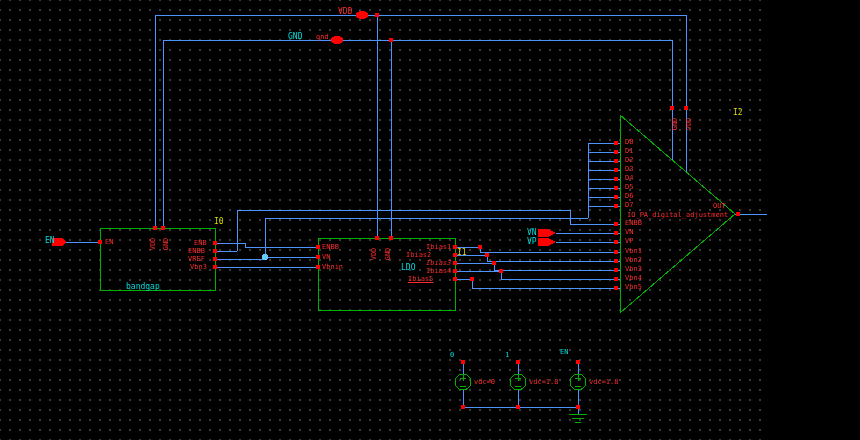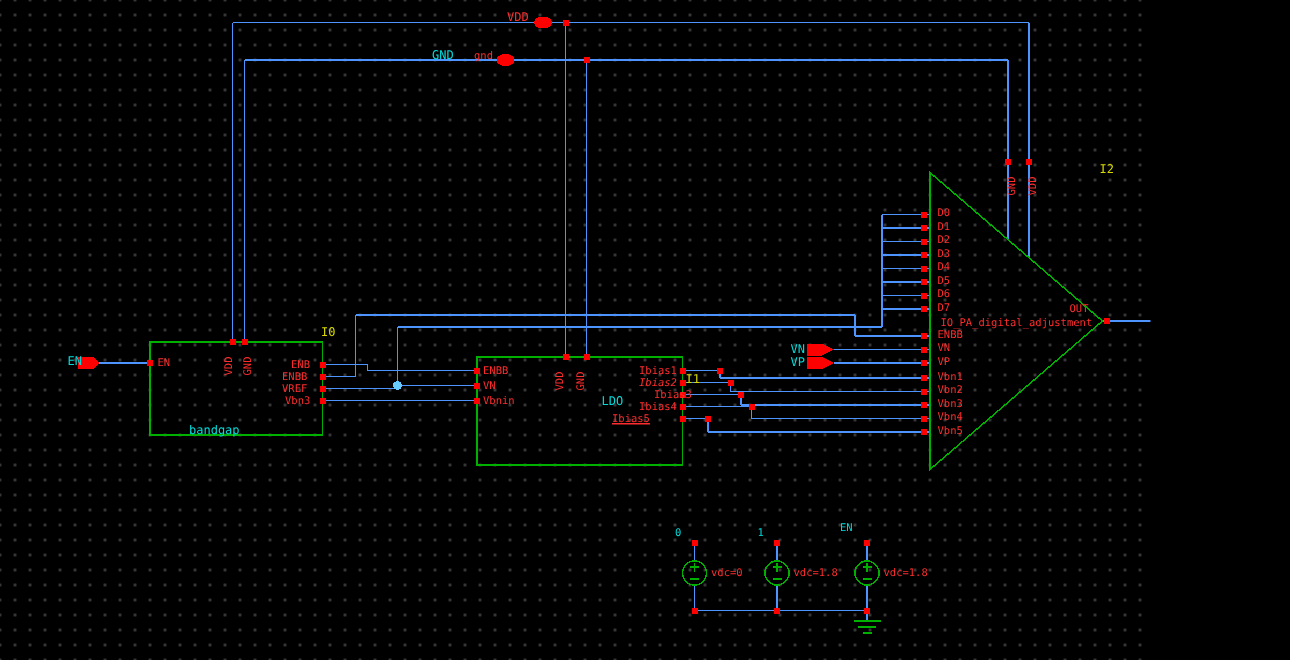--- a/index.html
+++ b/index.html
@@ -211,22 +211,22 @@
   <span class="lbl red small" style="left:190px;top:264px;">Vbn3</span>
 
   <span class="lbl yellow" style="left:457px;top:225px;margin-top:24px;">I1</span>
   <span class="lbl cyan" style="left:371px;top:264px;padding-left:30px;">LDO</span>
   <span class="lbl red small" style="left:322px;top:244px;">ENBB</span>
   <span class="lbl red small" style="left:322px;top:254px;">VN</span>
   <span class="lbl red small" style="left:322px;top:264px;">Vbnin</span>
   <span class="lbl red small rot" style="left:374px;top:254px;">VDD</span>
   <span class="lbl red small rot" style="left:388px;top:254px;">GND</span>
   <span class="lbl red small" style="left:426px;top:244px;">Ibias1</span>
-  <span class="lbl red small" style="left:426px;top:252px;font-style:italic;">Ibias2</span>
-  <span class="lbl red small" style="left:436px;top:260px;">Ibias3</span>
+  <span class="lbl red small" style="left:406px;top:252px;">Ibias2</span>
+  <span class="lbl red small" style="left:426px;top:260px;font-style:italic;">Ibias3</span>
   <span class="lbl red small" style="left:426px;top:268px;">Ibias4</span>
   <span class="lbl red small" style="left:408px;top:276px;text-decoration:underline;">Ibias5</span>
 
   <span class="lbl yellow" style="left:733px;top:109px;">I2</span>
   <span class="lbl red small" style="left:625px;top:139px;">D0</span>
   <span class="lbl red small" style="left:625px;top:148px;">D1</span>
   <span class="lbl red small" style="left:625px;top:157px;">D2</span>
   <span class="lbl red small" style="left:625px;top:166px;">D3</span>
   <span class="lbl red small" style="left:625px;top:175px;">D4</span>
   <span class="lbl red small" style="left:625px;top:184px;">D5</span>

